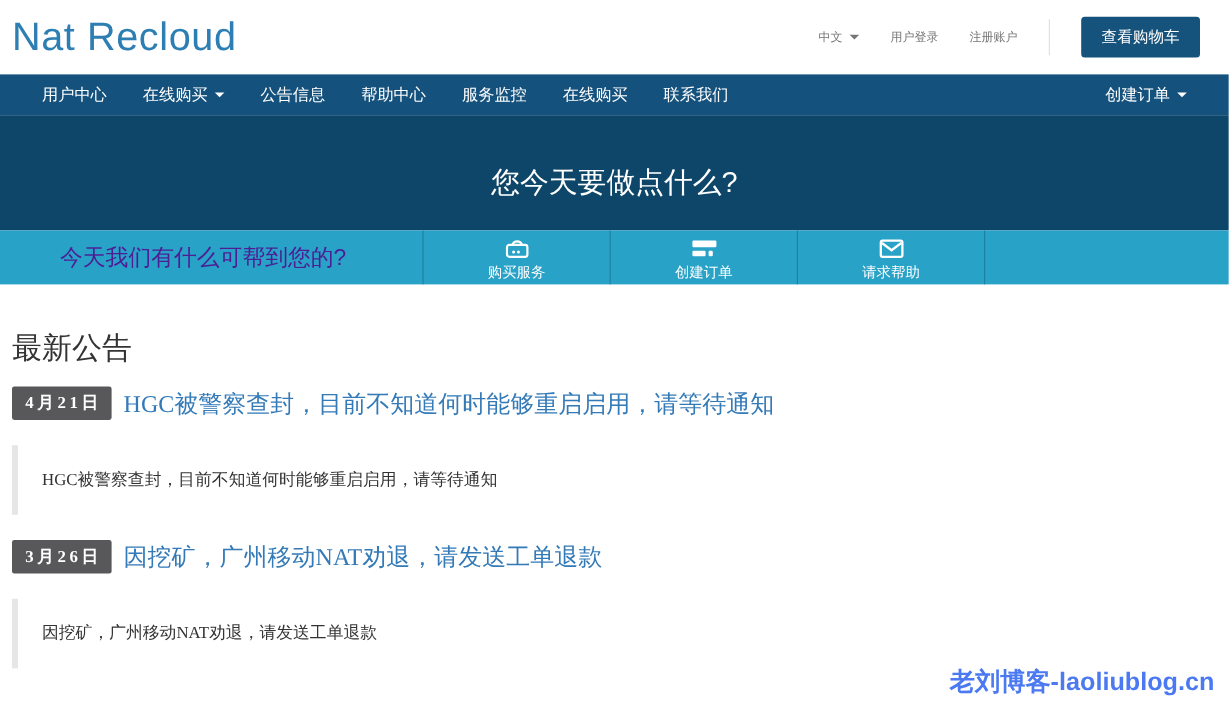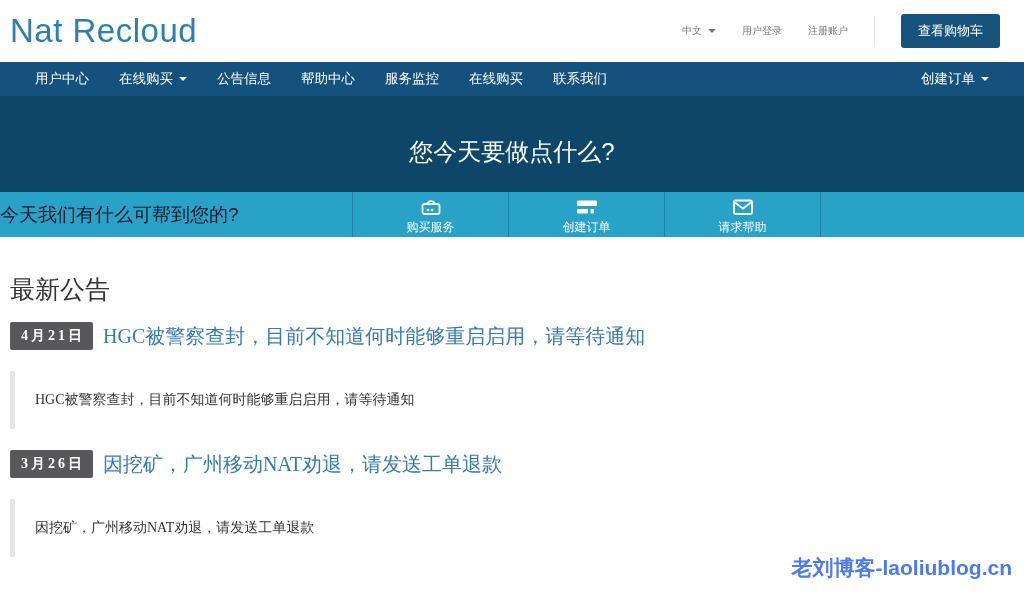--- a/index.html
+++ b/index.html
@@ -101,24 +101,25 @@
 
   
   .band {
     height: 45px;
     background: #29a2c7;
     display: flex;
     align-items: stretch;
   }
   .band-question {
     width: 352px;
-    color: #0f172a;
+    color: #4c1d95;
     font-size: 19px;
     display: flex;
     align-items: center;
+    padding-left: 50px;
     white-space: nowrap;
   }
   .band-tile {
     width: 156px;
     border-left: 1px solid rgba(10, 70, 100, 0.35);
     display: flex;
     flex-direction: column;
     align-items: center;
     justify-content: center;
     gap: 2px;

